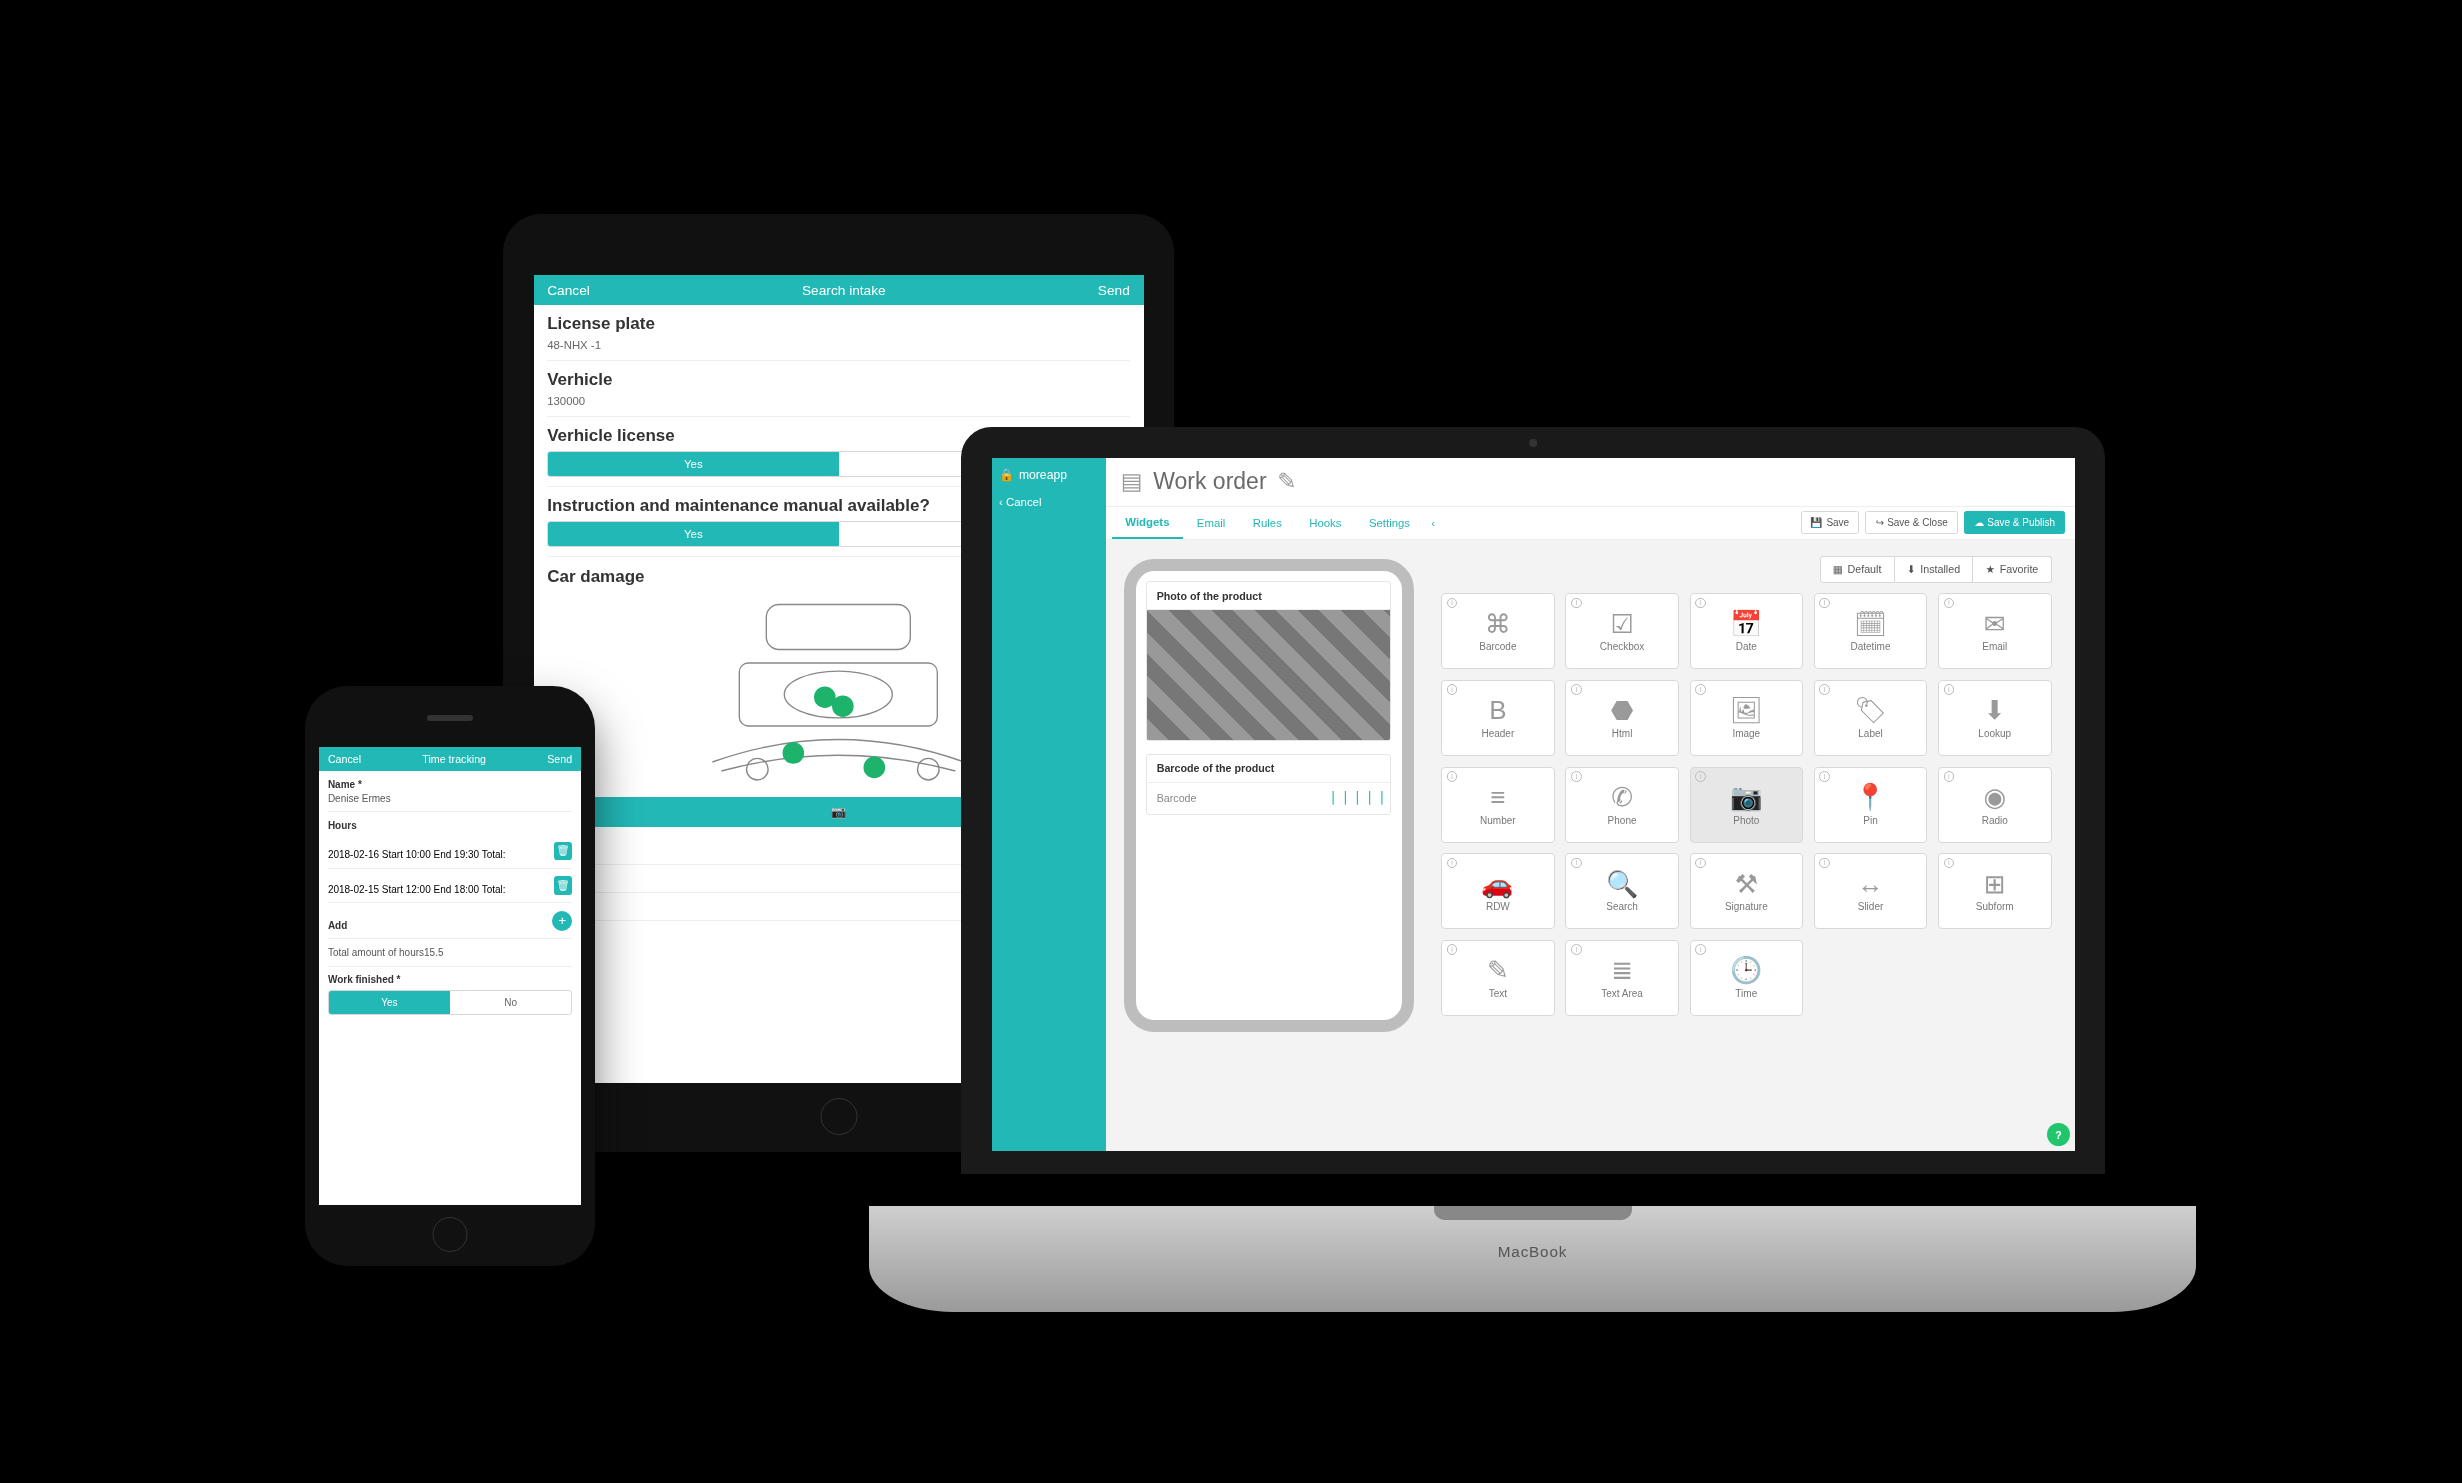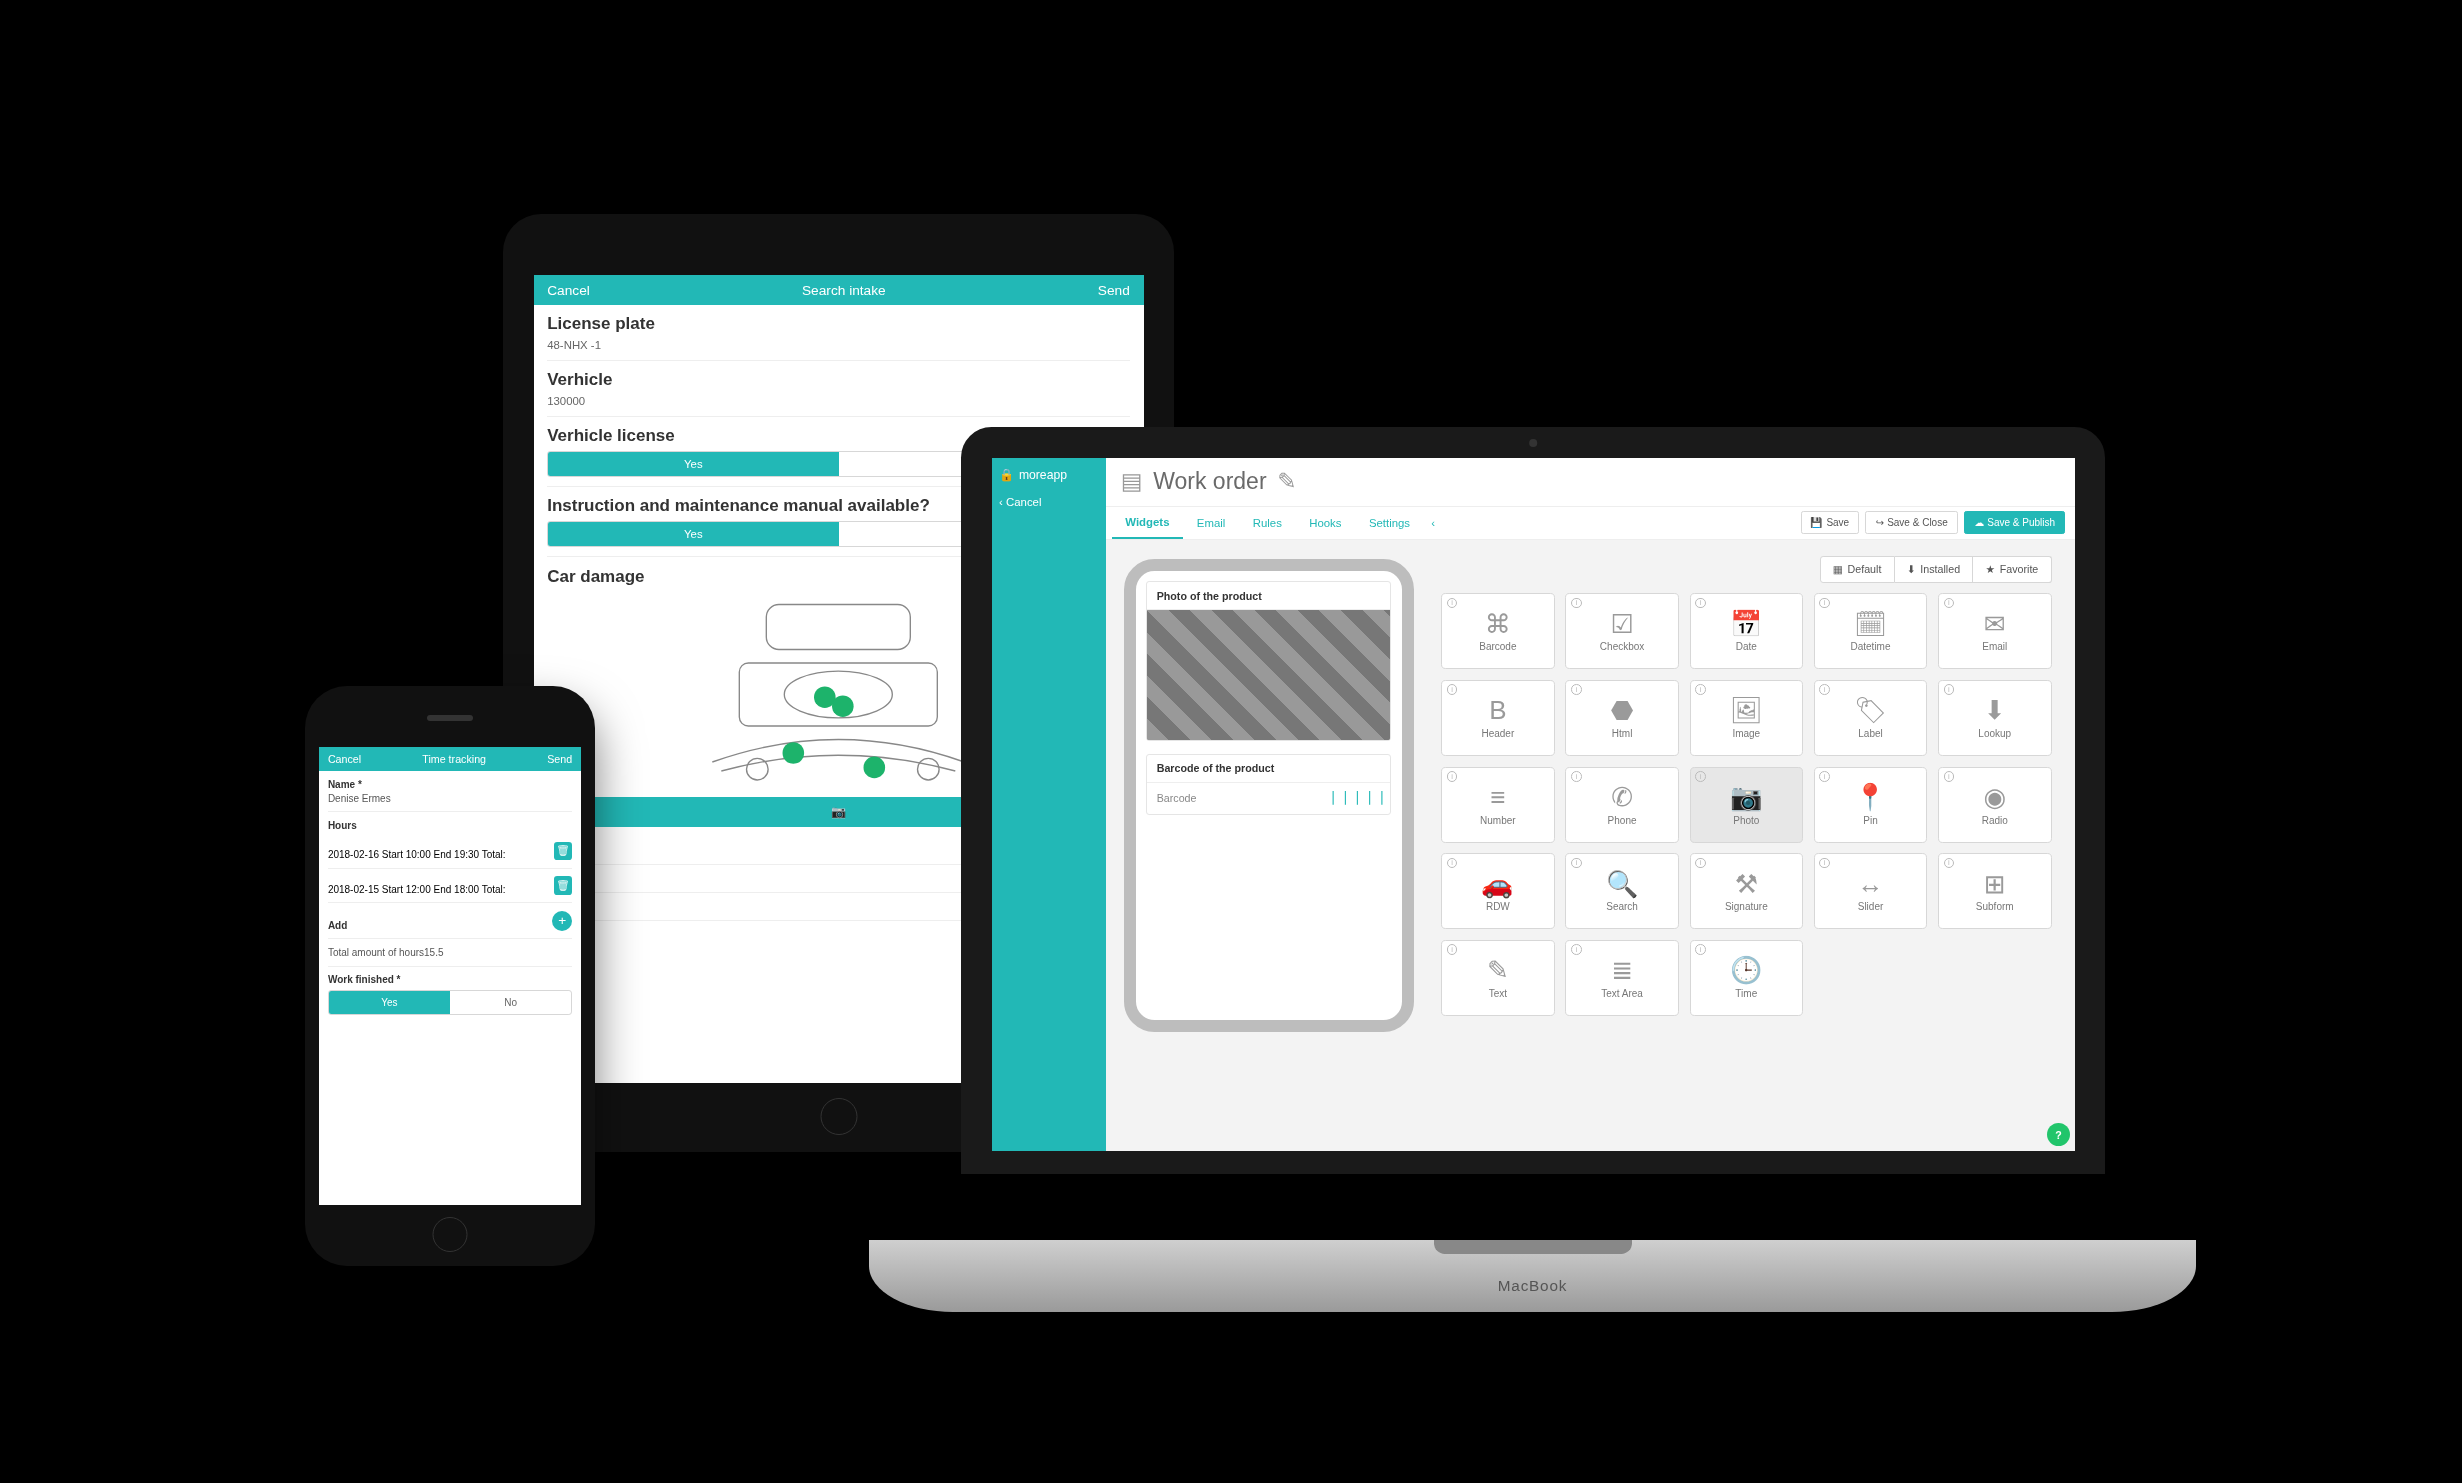--- a/index.html
+++ b/index.html
@@ -48,21 +48,21 @@
   .totalrow{display:flex;justify-content:flex-start;padding:7.6px 0;border-bottom:0.8px solid #eee;color:#555}
   .yesno{display:flex;gap:0;margin-top:4.6px;border:0.8px solid var(--grey-line);border-radius:3.1px;overflow:hidden}
   .yesno div{flex:1;text-align:center;padding:6.1px 0;font-size:10px;color:#666}
   .yesno .on{background:var(--teal);color:#fff}
 
   
   .laptop{position:absolute;left:869px;top:427px;width:1327px;height:885px}
   .laptop-screen-frame{position:absolute;left:92px;top:0;width:1144px;height:747px;background:#1a1a1a;border-radius:30.5px 30.5px 0 0;padding:30.5px 30.5px 23px 30.5px}
   .laptop-cam{position:absolute;top:12.2px;left:50%;transform:translateX(-50%);width:7.6px;height:7.6px;background:#333;border-radius:50%}
   .laptop-screen{width:100%;height:100%;background:#fff;display:flex;font-size:10.7px;overflow:hidden}
-  .laptop-base{position:absolute;bottom:0;left:0;width:1327px;height:72px;background:linear-gradient(#cfcfcf,#9a9a9a);border-radius:0 0 84px 84px / 0 0 46px 46px}
+  .laptop-base{position:absolute;bottom:0;left:0;width:1327px;height:106px;background:linear-gradient(#cfcfcf,#9a9a9a);border-radius:0 0 84px 84px / 0 0 46px 46px}
   .laptop-base::before{content:"";position:absolute;top:0;left:50%;transform:translateX(-50%);width:198px;height:13.7px;background:#888;border-radius:0 0 10.7px 10.7px}
   .laptop-brand{position:absolute;top:37px;left:50%;transform:translateX(-50%);color:#555;font-size:15.3px;letter-spacing:0.8px}
 
   
   .l-sidebar{width:114px;background:var(--teal);color:#fff;display:flex;flex-direction:column;align-items:flex-start;padding:10.7px 7.6px;gap:13.7px}
   .l-logo{display:flex;align-items:center;gap:4.6px;font-size:12.2px;font-weight:500}
   .l-cancel{font-size:11.4px;display:flex;align-items:center;gap:3.1px}
   .l-main{flex:1;display:flex;flex-direction:column}
   .l-header{display:flex;align-items:center;gap:10.7px;padding:10.7px 15.3px;color:#6a6a6a;font-size:23px;font-weight:300;border-bottom:0.8px solid #eee}
   .l-header .icon{color:#999}

